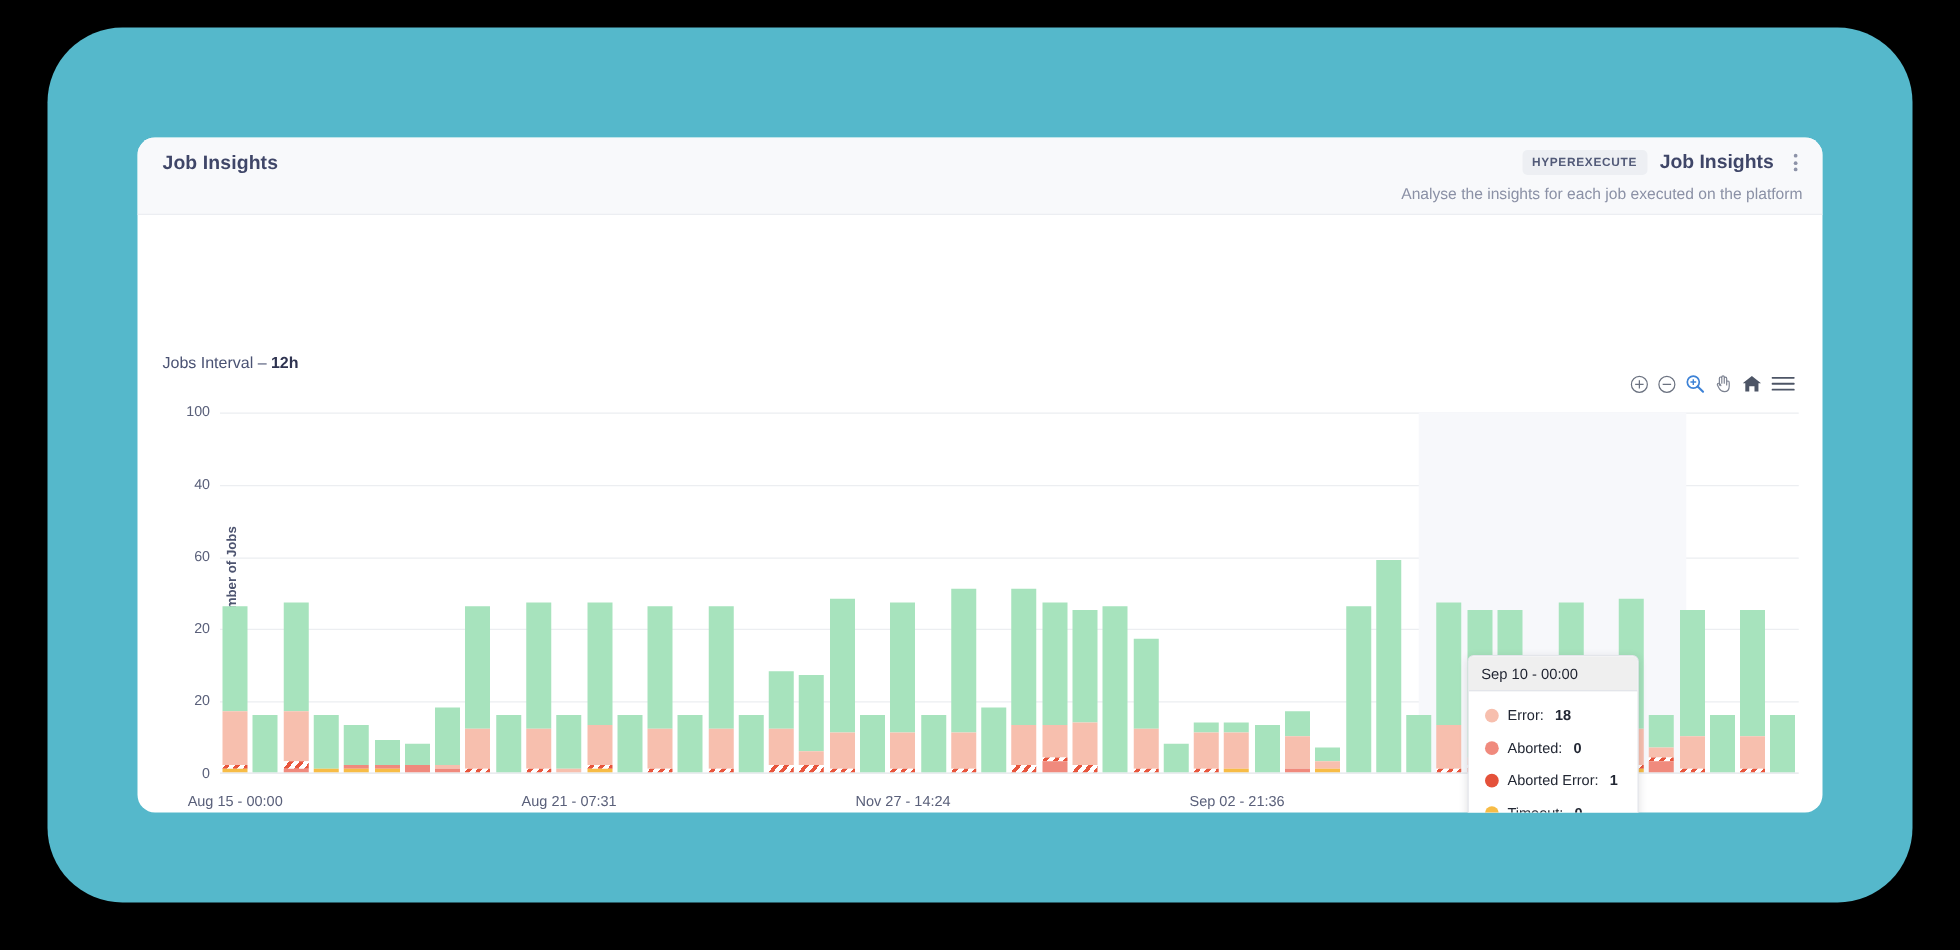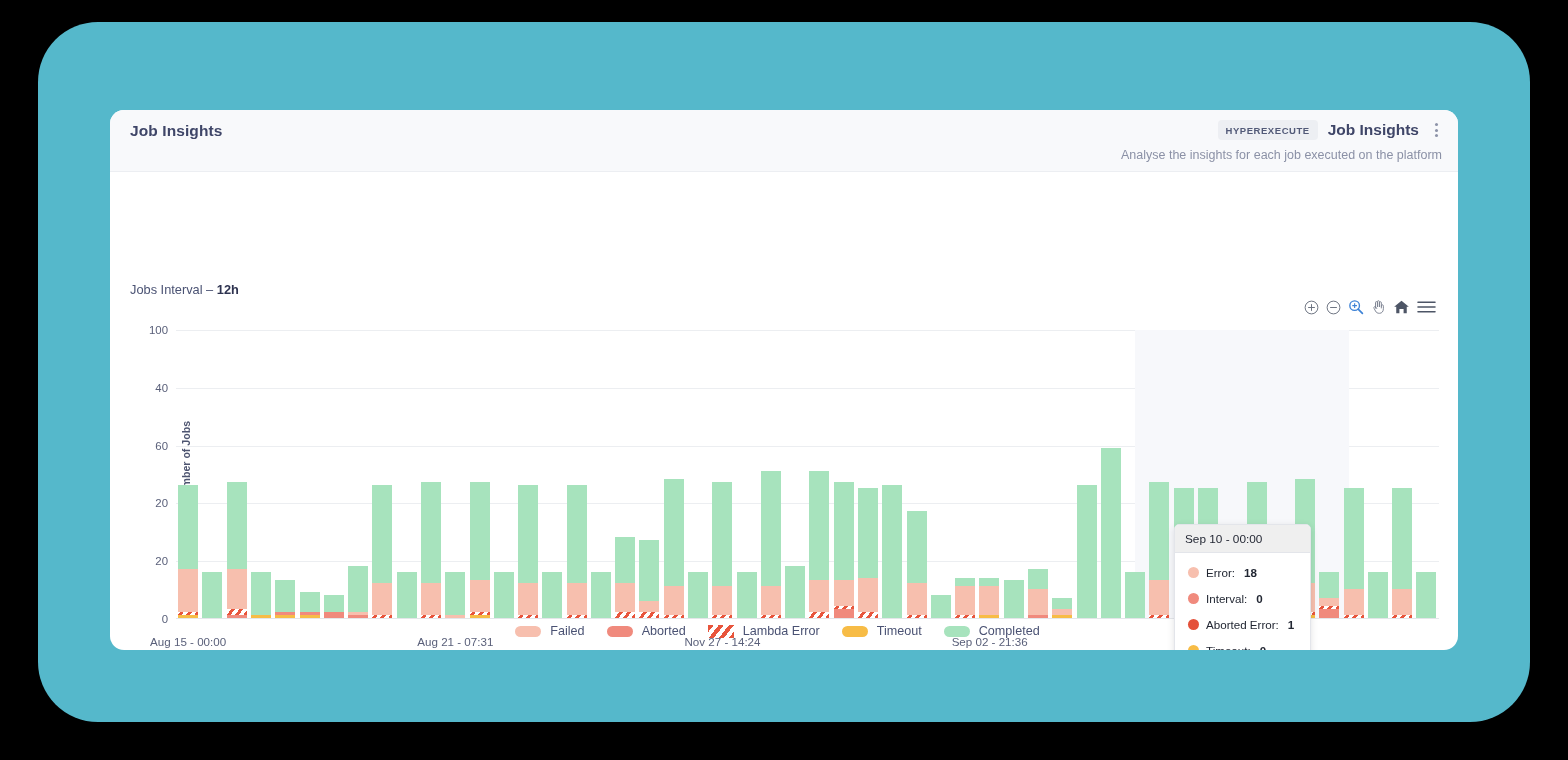--- a/index.html
+++ b/index.html
@@ -613,54 +613,32 @@
         <div class="axis-bottom"></div>
         <div id="x-axis">
             <div class="xtick" style="left: 0.961538%; transform: translateX(-50%);">Aug 15 - 00:00</div>
             <div class="xtick" style="left: 22.1154%; transform: translateX(-50%);">Aug 21 - 07:31</div>
             <div class="xtick" style="left: 43.2692%; transform: translateX(-50%);">Nov 27 - 14:24</div>
             <div class="xtick" style="left: 64.4231%; transform: translateX(-50%);">Sep 02 - 21:36</div>
             <div class="xtick" style="left: 85.5769%; transform: translateX(-50%);">Sep 09 - 04:48</div>
           </div>
       </div>
 
-      <div class="legend" id="legend">
-          <div class="lg-item">
-            <span class="lg-swatch" style="background: rgb(247, 191, 174);"></span>
-            <span>Failed</span>
-          </div>
-          <div class="lg-item">
-            <span class="lg-swatch" style="background: rgb(240, 138, 125);"></span>
-            <span>Aborted</span>
-          </div>
-          <div class="lg-item">
-            <span class="lg-hatch"></span>
-            <span>Lambda Error</span>
-          </div>
-          <div class="lg-item">
-            <span class="lg-swatch" style="background: rgb(247, 188, 70);"></span>
-            <span>Timeout</span>
-          </div>
-          <div class="lg-item">
-            <span class="lg-swatch" style="background: rgb(167, 227, 189);"></span>
-            <span>Completed</span>
-          </div>
-        </div>
 
       <div class="tooltip">
         <div class="tt-head">Sep 10 - 00:00</div>
         <div class="tt-body" id="tt-body">
             <div class="tt-row">
               <span class="tt-dot" style="background: rgb(247, 191, 174);"></span>
               <span>Error:</span>
               <span class="tt-val">18</span>
             </div>
             <div class="tt-row">
               <span class="tt-dot" style="background: rgb(240, 138, 125);"></span>
-              <span>Interval:</span>
+              <span>Aborted:</span>
               <span class="tt-val">0</span>
             </div>
             <div class="tt-row">
               <span class="tt-dot" style="background: rgb(228, 81, 58);"></span>
               <span>Aborted Error:</span>
               <span class="tt-val">1</span>
             </div>
             <div class="tt-row">
               <span class="tt-dot" style="background: rgb(247, 188, 70);"></span>
               <span>Timeout:</span>

